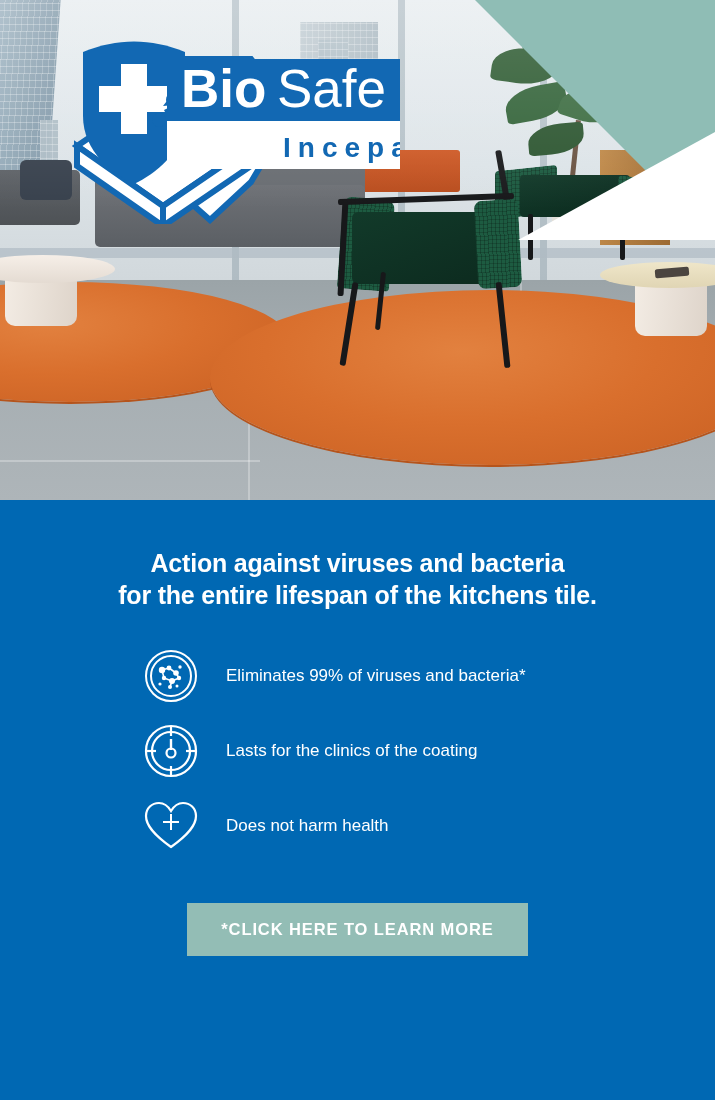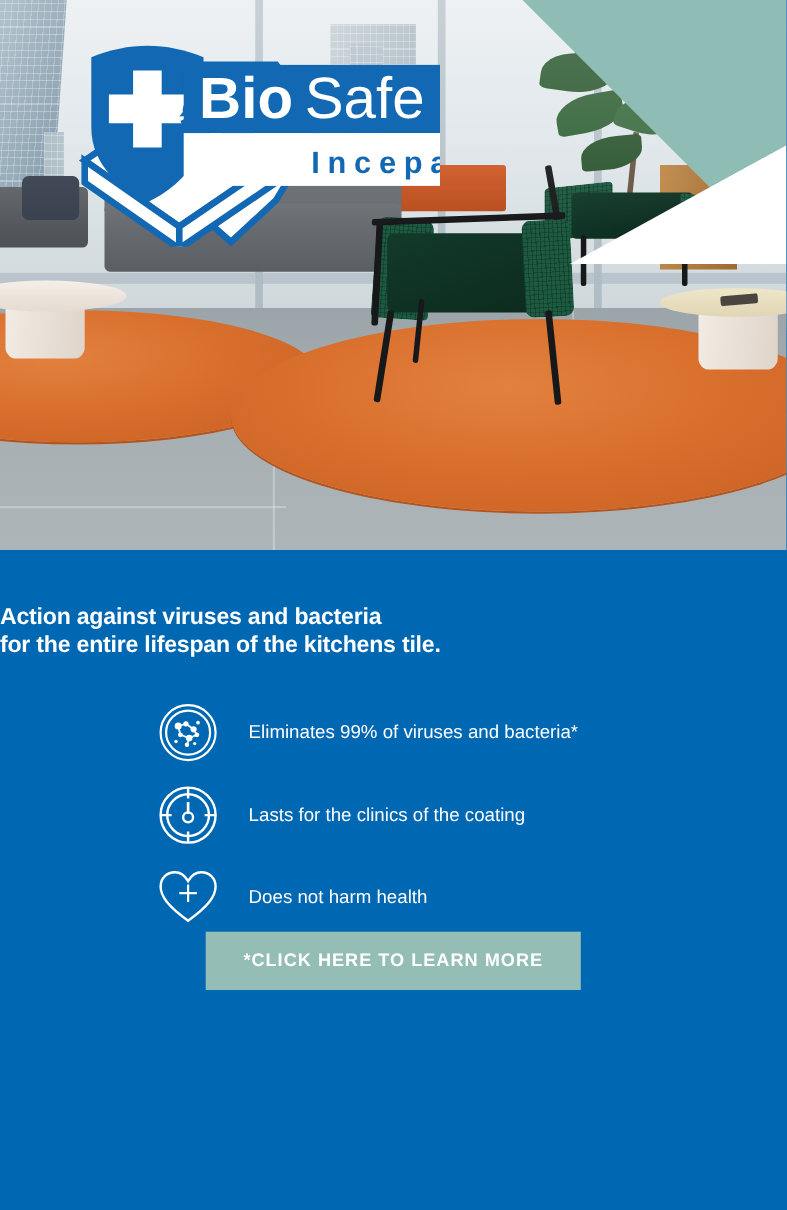--- a/index.html
+++ b/index.html
@@ -123,33 +123,33 @@
   
   .logo { position:absolute; left:55px; top:24px; width:345px; height:200px; }
   .logo svg { display:block; }
 
   
   .panel {
     position:absolute; left:0; top:500px; width:715px; height:600px;
     background:var(--brand,#0068b3);
   }
   .headline {
-    text-align:left; color:#fff; font-weight:bold;
-    font-size:21px; line-height:1.26; letter-spacing:-0.2px;
+    text-align:center; color:#fff; font-weight:bold;
+    font-size:25px; line-height:1.26; letter-spacing:-0.2px;
     padding-top:48px;
   }
   .headline .l2 { display:block; }
 
   .features { margin:34px 0 0 0; padding:0 0 0 140px; }
   .feature { display:flex; align-items:center; min-height:62px; }
   .feature + .feature { margin-top:13px; }
   .f-icon { flex:0 0 62px; width:62px; height:62px; display:flex; align-items:center; justify-content:center; }
   .f-text { color:#fff; font-size:17px; line-height:1.45; padding-left:24px;text-align:right; }
 
-  .cta-wrap { text-align:center; }
+  .cta-wrap { text-align:center; margin-top:46px; }
   .cta {
     display:inline-block; background:var(--cta,#93bdb5); color:#fff;
     font-size:16.5px; font-weight:bold; letter-spacing:.9px;
     padding:17px 34px; min-width:320px; text-align:center;
     border:none; cursor:pointer; font-family:"Liberation Sans", sans-serif;
   }
 </style>
 </head>
 <body style="background: rgb(0, 104, 179);">
 

